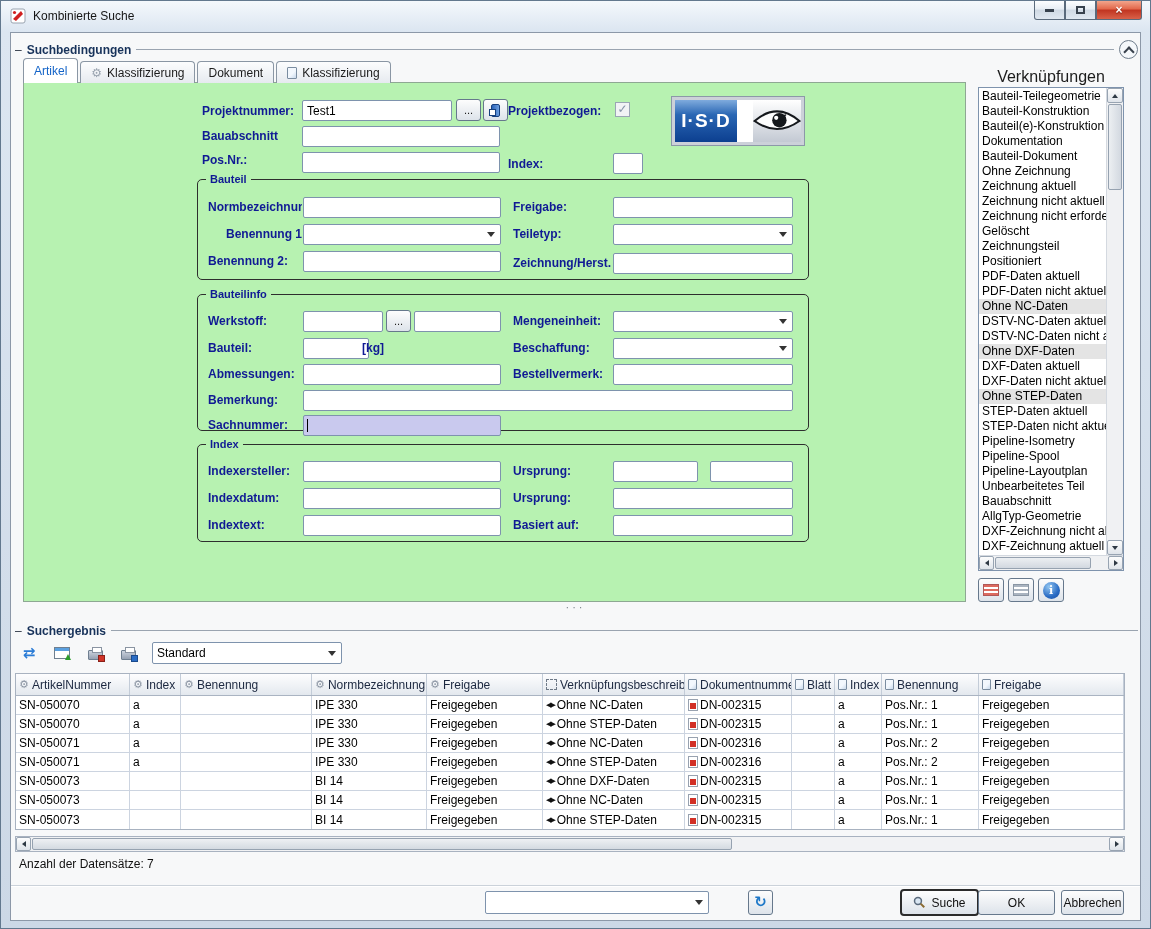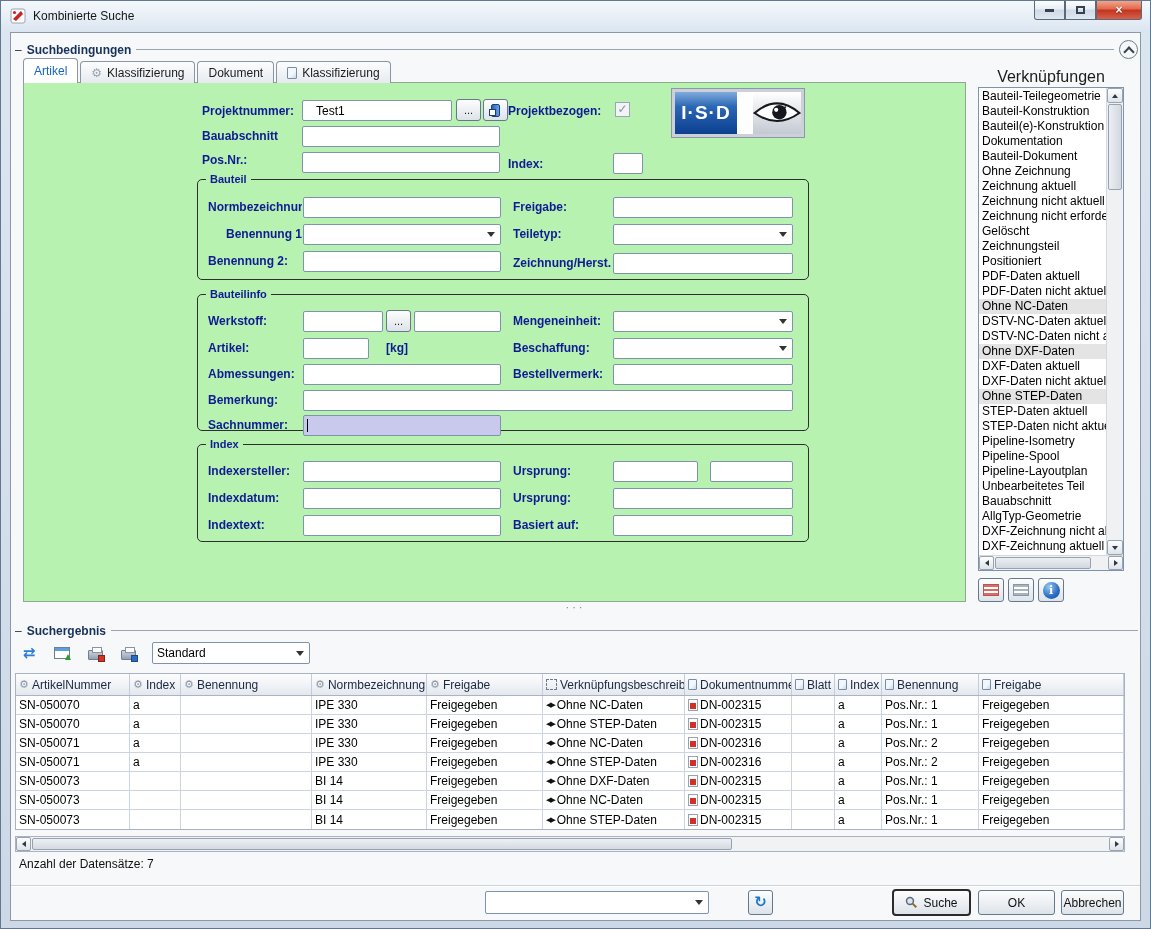--- a/index.html
+++ b/index.html
@@ -30,21 +30,21 @@
   
   .tabs{position:absolute;left:22px;top:57px;display:flex;align-items:flex-end;z-index:3;}
   .tab{display:flex;align-items:center;gap:5px;padding:0 10px;height:22px;margin-right:2px;font-size:12px;color:#1c1c1c;
        border:1px solid #8a96a4;border-bottom:none;border-radius:4px 4px 0 0;background:linear-gradient(#fcfdfe,#e6eaef);cursor:pointer;}
   .tab.active{height:25px;background:#fff;color:#1464c8;}
   .tab-gear{font-family:"DejaVu Sans",sans-serif;font-size:12px;color:#9aa4b0;line-height:1;}
   .tab-doc{width:10px;height:12px;border:1px solid #7a8ca0;border-radius:1px;background:linear-gradient(135deg,#f2f7fd 55%,#c9d9ec);}
   
   .green{position:absolute;left:22px;top:81px;width:943px;height:520px;background:#b7f2b1;border:1px solid #8ea893;z-index:2;}
   .lbl{position:absolute;color:#101a94;font-weight:bold;font-size:12px;white-space:nowrap;overflow:hidden;}
-  .inp{position:absolute;height:21px;border:1px solid #7e93ad;border-radius:2px;background:#fff;font-size:12px;padding:0 13px;font-family:inherit;color:#000;}
+  .inp{position:absolute;height:21px;border:1px solid #7e93ad;border-radius:2px;background:#fff;font-size:12px;padding:0 4px;font-family:inherit;color:#000;}
   .inp.sach{background:#c9c9ee;}
   .combo{position:absolute;height:21px;border:1px solid #7e93ad;border-radius:2px;background:#fff;display:flex;align-items:center;cursor:pointer;}
   .combo .cval{flex:1;font-size:12px;padding:0 4px;overflow:hidden;white-space:nowrap;}
   .combo .arr{width:0;height:0;border-left:4px solid transparent;border-right:4px solid transparent;border-top:5px solid #333;margin-right:5px;flex:none;}
   .btn-sm{position:absolute;width:25px;height:22px;border:1px solid #66788c;border-radius:3px;font-size:11px;color:#222;
           background:linear-gradient(#fdfdfd,#dde3ea);display:flex;align-items:center;justify-content:center;cursor:pointer;}
   .door-ic{width:9px;height:13px;border-radius:2px;background:linear-gradient(90deg,#2a62b8,#6ea0e0);border:1px solid #17407e;position:relative;}
   .door-ic::after{content:"";position:absolute;left:-3px;top:4px;width:5px;height:5px;background:#fff;border:1px solid #17407e;}
   .cb{position:absolute;width:15px;height:15px;border:1px solid #9aa6b4;background:#f1f3f5;color:#8694a8;font-size:12px;line-height:13px;text-align:center;}
   .gbox{position:absolute;border:1px solid #2e2e2e;border-radius:5px;}
@@ -87,21 +87,21 @@
   
   .res-toolbar{position:absolute;left:16px;top:640px;display:flex;align-items:center;gap:9px;height:24px;}
   .flat-btn{width:24px;height:22px;display:flex;align-items:center;justify-content:center;position:relative;cursor:pointer;background:transparent;border:none;}
   .ic-sync{font-family:"DejaVu Sans",sans-serif;font-size:15px;font-weight:bold;color:#2b7cd6;line-height:1;}
   .ic-window{width:16px;height:12px;border:1px solid #6f7f90;background:linear-gradient(180deg,#5aa0e0 3px,#fff 3px);position:relative;}
   .ov-green{position:absolute;right:-2px;bottom:-2px;width:0;height:0;border-left:3px solid transparent;border-right:3px solid transparent;border-bottom:6px solid #2a9c2a;}
   .ic-printer{width:15px;height:10px;border:1px solid #6f7f90;border-radius:1px;background:linear-gradient(#ccd3de,#96a1b2);position:relative;margin-top:3px;}
   .ic-printer::before{content:"";position:absolute;left:3px;top:-4px;width:8px;height:4px;background:#fff;border:1px solid #8a94a2;}
   .ov-red{position:absolute;right:-3px;bottom:-3px;width:7px;height:7px;background:#d03428;border:1px solid #8a2018;}
   .ov-blue{position:absolute;right:-3px;bottom:-3px;width:7px;height:7px;background:#2a6cc4;border:1px solid #1a4a8c;}
-  .res-combo{position:relative;width:158px;height:22px;margin-left:3px;border:1px solid #7e93ad;border-radius:2px;background:#fff;display:flex;align-items:center;cursor:pointer;}
+  .res-combo{position:relative;width:190px;height:22px;margin-left:3px;border:1px solid #7e93ad;border-radius:2px;background:#fff;display:flex;align-items:center;cursor:pointer;}
   
   .rtable{position:absolute;left:14px;top:672px;width:1110px;border:1px solid #a8b2c0;background:#fff;
           --cols:114px 51px 131px 115px 116px 142px 107px 43px 47px 97px minmax(0,1fr);}
   .hrow{display:grid;grid-template-columns:var(--cols);height:22px;background:linear-gradient(#fdfdfe,#eef1f5 60%,#e3e8ee);border-bottom:1px solid #aab4c2;}
   .th{display:flex;align-items:center;gap:3px;padding:0 2px 0 3px;border-right:1px solid #c3ccd8;font-size:12px;color:#1c2840;overflow:hidden;white-space:nowrap;cursor:pointer;}
   .tr{display:grid;grid-template-columns:var(--cols);height:19px;border-bottom:1px solid #ccd4e0;}
   .tr:last-child{border-bottom:none;}
   .td{display:flex;align-items:center;gap:2px;padding:0 3px;border-right:1px solid #ccd4e0;font-size:12px;color:#000;overflow:hidden;white-space:nowrap;}
   .hic-gear{font-family:"DejaVu Sans",sans-serif;font-size:11px;color:#8a94a2;line-height:1;flex:none;}
   .hic-doc{width:9px;height:11px;border:1px solid #7a8ca0;border-radius:1px;background:linear-gradient(135deg,#f2f7fd 55%,#c9d9ec);flex:none;}
@@ -112,21 +112,21 @@
   
   .main-hscroll{position:absolute;left:14px;top:835px;width:1110px;height:16px;border:1px solid #a8b2c0;background:#f1f2f4;display:flex;}
   .mh-thumb{width:700px;margin:1px;border:1px solid #96a2b0;border-radius:2px;background:linear-gradient(180deg,#eef0f3,#d4dae1);cursor:grab;}
   .mh-track{flex:1;}
   .count{position:absolute;left:18px;top:856px;font-size:12px;color:#111;}
   
   .footer-sep{position:absolute;left:10px;right:10px;top:884px;border-top:1px solid #cbd2da;border-bottom:1px solid #fff;}
   .fcombo{position:absolute;left:484px;top:890px;width:224px;height:23px;border:1px solid #7e93ad;border-radius:2px;background:#fff;display:flex;align-items:center;cursor:pointer;}
   .fbtn{position:absolute;height:25px;border:1px solid #66788c;border-radius:3px;background:linear-gradient(#fdfdfd,#dde3ea);
         display:flex;align-items:center;justify-content:center;gap:5px;font-size:12px;color:#111;cursor:pointer;}
-  .fbtn.default{border:2px solid #2b2b2b;border-radius:4px;}
+  .fbtn.default{border:2px solid #2b2b2b;border-radius:4px;margin-left:8px;}
   .ic-refresh{font-family:"DejaVu Sans",sans-serif;font-size:15px;font-weight:bold;color:#1e78c8;line-height:1;}
   .relpos{position:relative;}
 </style>
 </head>
 <body>
 
 <div class="window">
 
   <div class="titlebar">
     <svg class="app-icon" width="16" height="16" viewBox="0 0 16 16">
@@ -178,21 +178,21 @@
     <span class="lbl" style="left:178px;top:21px;">Projektnummer:</span>
     <input class="inp" style="left: 278px; top: 17px; width: 150px;" value="Test1">
     <div class="btn-sm" style="left:432px;top:16px;">
         <span>...</span>
       </div>
     <div class="btn-sm" style="left:459px;top:16px;">
         <span class="door-ic"></span>
       </div>
     <span class="lbl" style="left:484px;top:21px;">Projektbezogen:</span>
     <div class="cb" style="left:591px;top:19px;"><span>✓</span></div>
-    <div class="logo" style="left:648px;top:6px;gap:16px;">
+    <div class="logo" style="left:648px;top:14px;gap:16px;">
       <div class="logo-left">I·S·D</div>
       <div class="logo-right">
         <svg width="48" height="26" viewBox="0 0 60 30">
           <path d="M2 15 Q30 -9 58 15 Q30 35 2 15 Z" fill="#fdfdfd" stroke="#15181c" stroke-width="2.6"></path>
           <circle cx="33" cy="14" r="9" fill="#15181c"></circle>
           <circle cx="29" cy="11" r="2.6" fill="#fff"></circle>
           <line x1="33" y1="14" x2="41" y2="7" stroke="#15181c" stroke-width="2"></line>
         </svg>
       </div>
     </div>
@@ -231,23 +231,23 @@
       <input class="inp" style="left: 105px; top: 16px; width: 80px;">
       <div class="btn-sm" style="left:188px;top:15px;">
           <span>...</span>
         </div>
       <input class="inp" style="left: 216px; top: 16px; width: 87px;">
       <span class="lbl" style="left:315px;top:19px;">Mengeneinheit:</span>
       <div class="combo" style="left:415px;top:16px;width:180px;">
         <span class="cval"></span>
           <span class="arr"></span>
       </div>
-      <span class="lbl" style="left:10px;top:46px;">Artikel:</span>
+      <span class="lbl" style="left:10px;top:46px;">Bauteil:</span>
       <input class="inp" style="left: 105px; top: 43px; width: 66px;">
-      <span class="lbl" style="left:188px;top:46px;">[kg]</span>
+      <span class="lbl" style="left:164px;top:46px;">[kg]</span>
       <span class="lbl" style="left:315px;top:46px;">Beschaffung:</span>
       <div class="combo" style="left:415px;top:43px;width:180px;">
         <span class="cval"></span>
           <span class="arr"></span>
       </div>
       <span class="lbl" style="left:10px;top:72px;">Abmessungen:</span>
       <input class="inp" style="left: 105px; top: 69px; width: 198px;">
       <span class="lbl" style="left:315px;top:72px;">Bestellvermerk:</span>
       <input class="inp" style="left: 415px; top: 69px; width: 180px;">
       <span class="lbl" style="left:10px;top:98px;">Bemerkung:</span>

